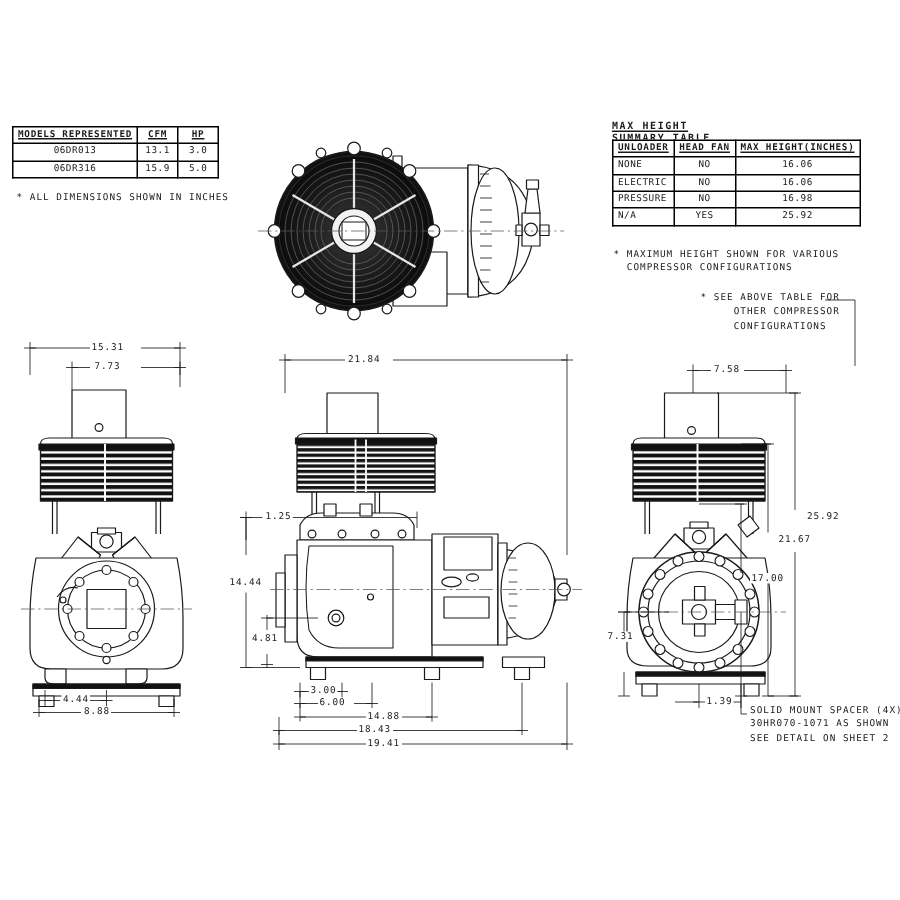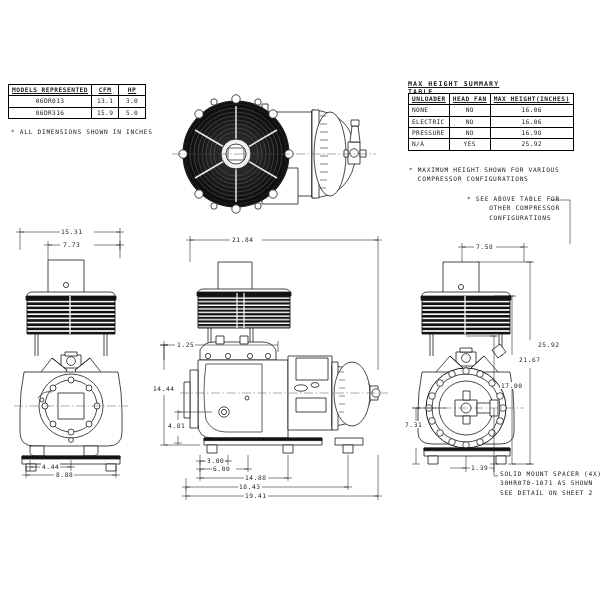--- a/index.html
+++ b/index.html
@@ -11,21 +11,21 @@
     width: 600px;
     height: 600px;
     position: relative;
     font-family: "DejaVu Sans Mono", "Liberation Mono", monospace;
     color: #1a1a1a;
     overflow: hidden;
   }
   .sheet {
     position: absolute;
     left: 0; top: 0;
-    width: 488px; height: 600px; padding-left: 36px;
+    width: 488px; height: 600px;
   }
 
   
   .tbl {
     position: absolute;
     border-collapse: collapse;
     font-size: 6.2px;
     letter-spacing: 0.35px;
     background: #fff;
   }

